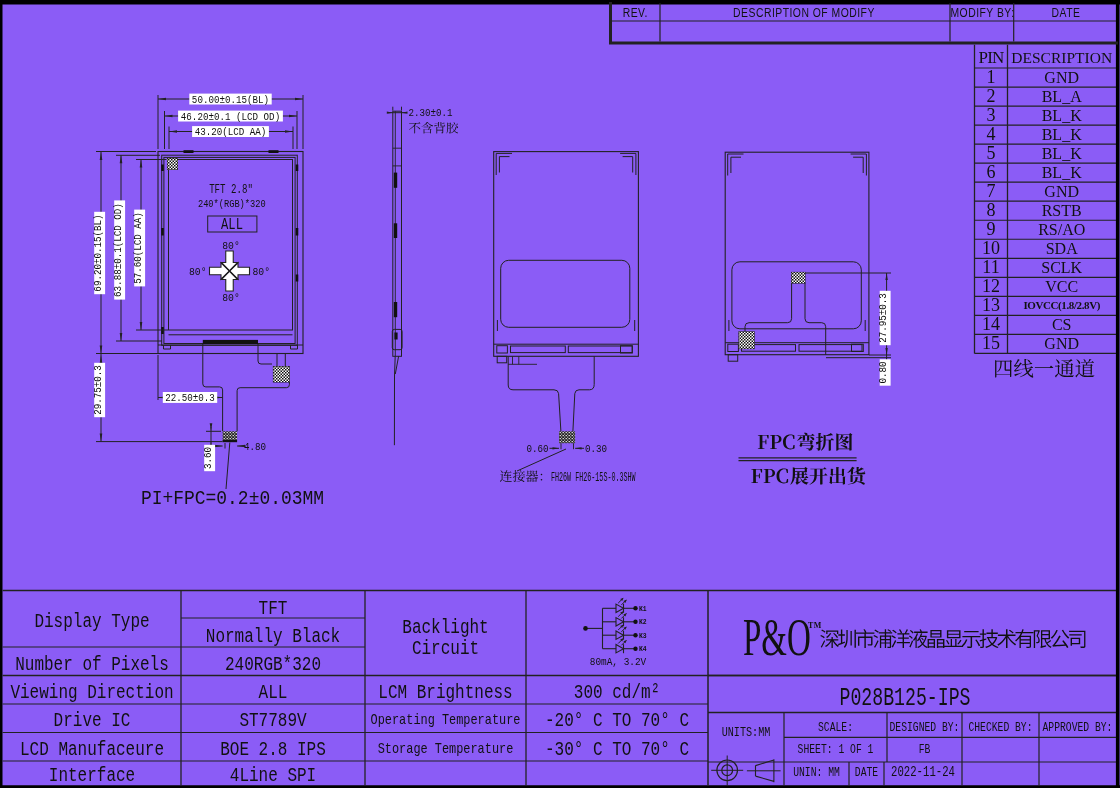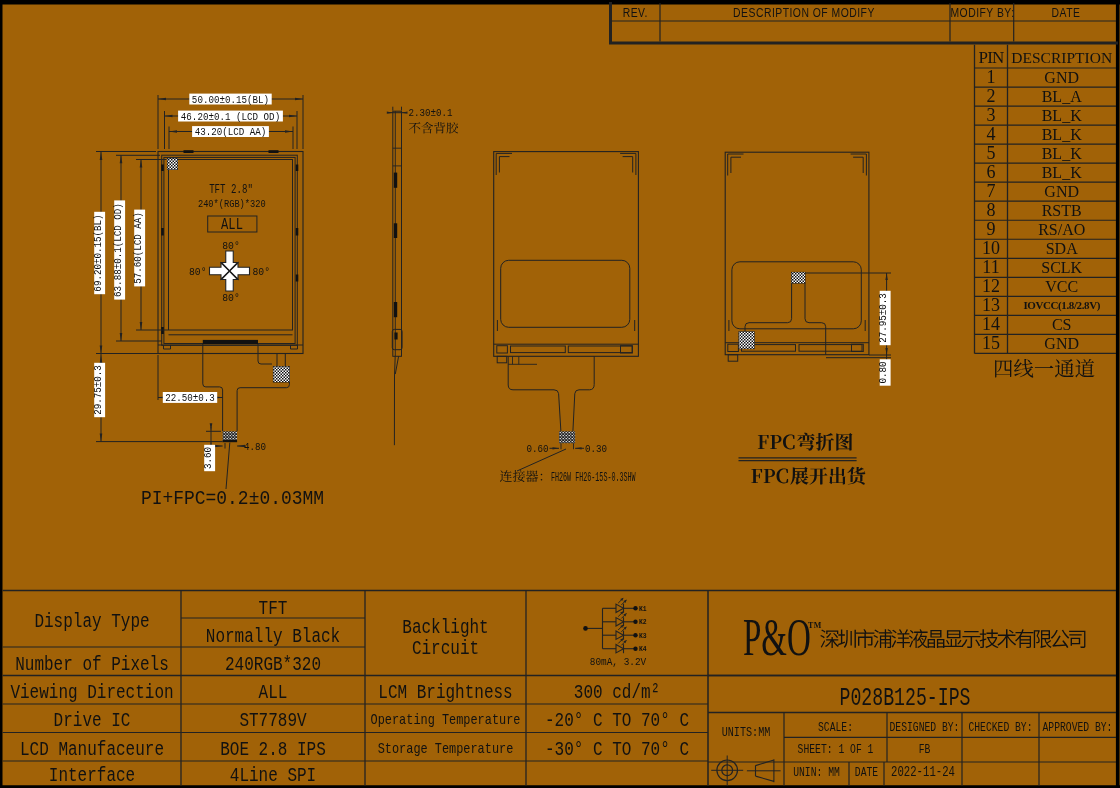--- a/index.html
+++ b/index.html
@@ -1,14 +1,14 @@
 <!DOCTYPE html>
 <html><head><meta charset="utf-8"><style>
 html,body{margin:0;padding:0;background:#fff}
-#page{position:relative;width:1120px;height:788px;background:#a16207;overflow:hidden}
+#page{position:relative;width:1120px;height:788px;background:#8b5cf6;overflow:hidden}
 </style></head><body>
 <div id="page">
 <svg width="1120" height="788" viewBox="0 0 1120 788">
 <defs>
 <pattern id="ck" width="3" height="3" patternUnits="userSpaceOnUse">
 <rect width="3" height="3" fill="#fff"></rect>
           <rect width="1.5" height="1.5" fill="#111"></rect>
           <rect x="1.5" y="1.5" width="1.5" height="1.5" fill="#111"></rect>
 </pattern>
 <pattern id="ck2" width="3" height="3" patternUnits="userSpaceOnUse">

